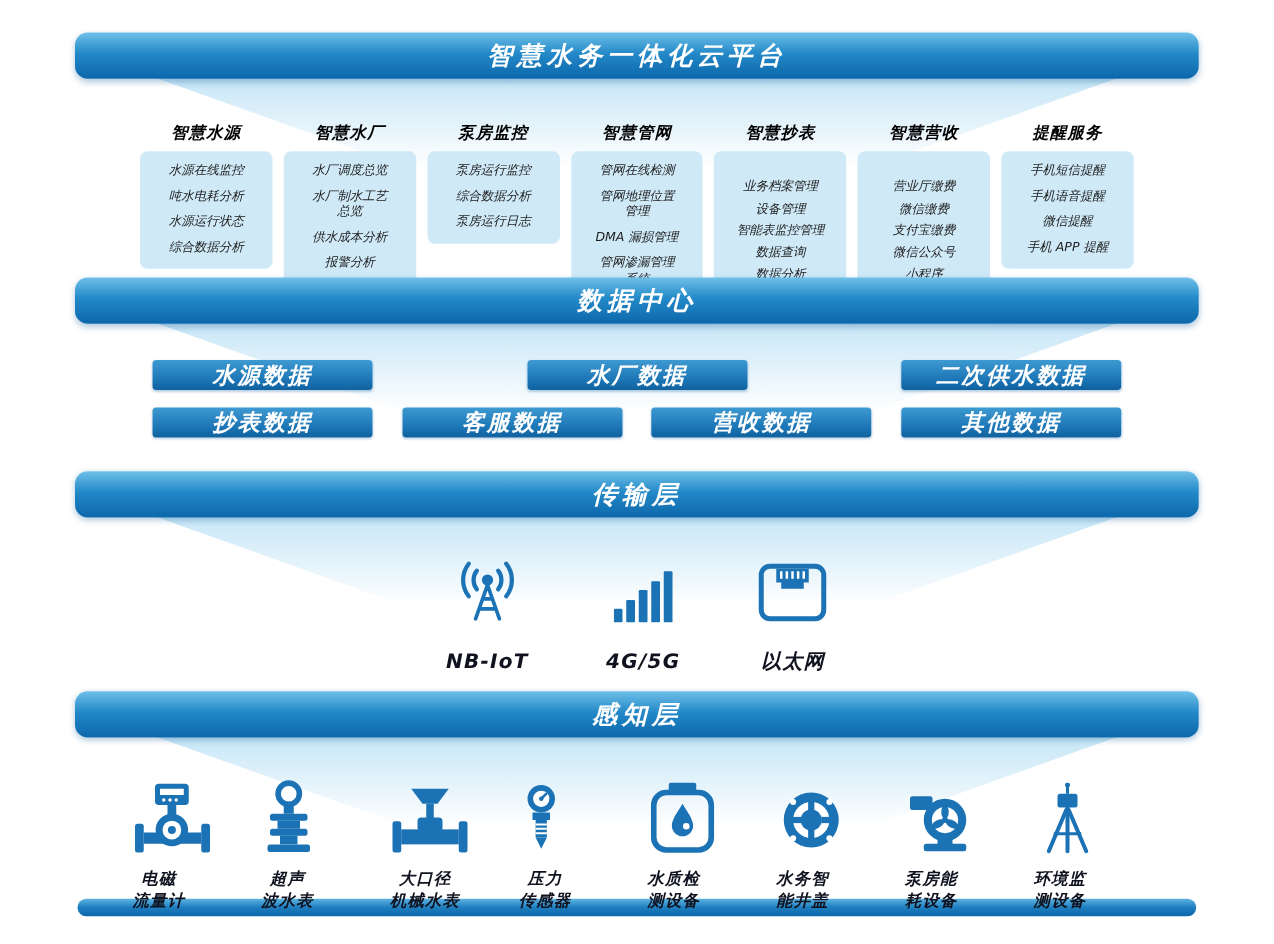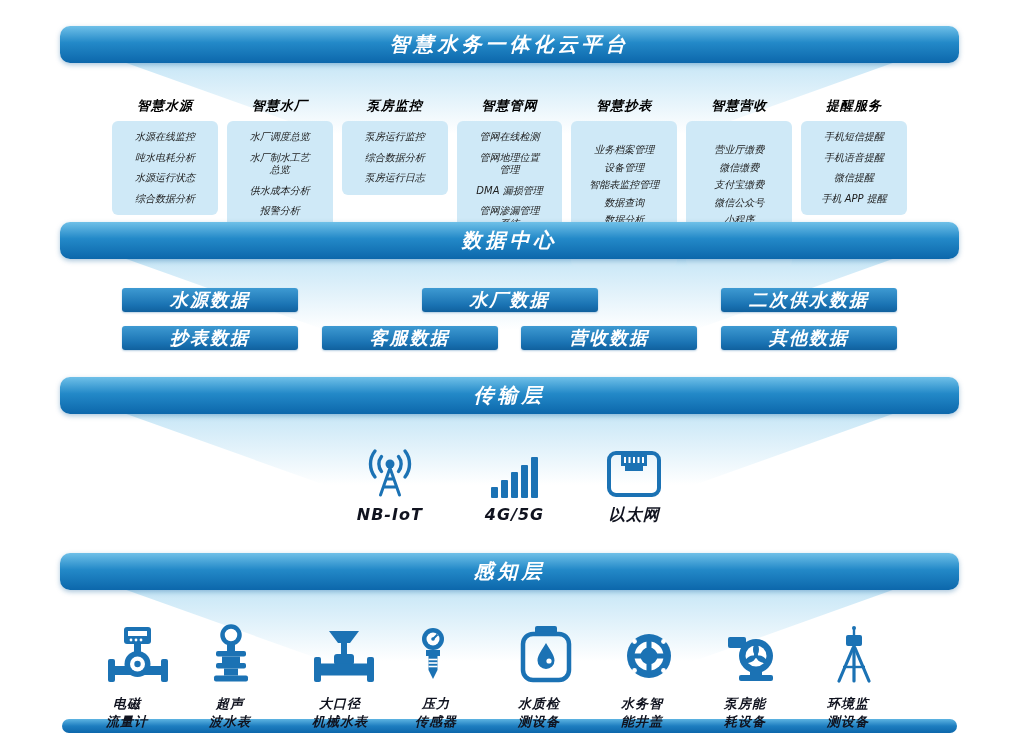--- a/index.html
+++ b/index.html
@@ -37,21 +37,21 @@
     background:linear-gradient(180deg,#3e9ad2 0%,#1a73b3 70%,#10619e 100%);
     color:#fff; font-weight:bold; font-size:18px; letter-spacing:2px;
     display:flex; align-items:center; justify-content:center;
     box-shadow:0 1px 2px rgba(16,94,156,0.3);
   }
 
   
   .trans-row { position:relative; z-index:1; margin-top:28px; display:flex; justify-content:center; align-items:flex-start; gap:62px; }
   .trans-item { display:flex; flex-direction:column; align-items:center; }
   .trans-icon { height:56px; display:flex; align-items:flex-end; justify-content:center; }
-  .trans-label { margin-top:7px; font-weight:bold; font-size:16px; color:#10131f; letter-spacing:1px; }
+  .trans-label { margin-top:21px; font-weight:bold; font-size:16px; color:#10131f; letter-spacing:1px; }
 
   
   .devices { position:relative; z-index:1; margin-top:24px; padding:0 46px; display:flex; justify-content:space-between; }
   .device { display:flex; flex-direction:column; align-items:flex-start; width:86px; }
   .device-icon { height:70px; display:flex; align-items:flex-end; justify-content:center; }
   .device-label { margin-top:11px; font-weight:bold; font-size:13px; color:#10131f; line-height:1.4; text-align:center; letter-spacing:1px; }
 
   .footer-bar {
     position:absolute; left:62px; width:895px; top:719px; height:14px; border-radius:7px;
     background:linear-gradient(180deg,#5db4e2 0%,#1e7ec0 50%,#0c67ab 100%);

